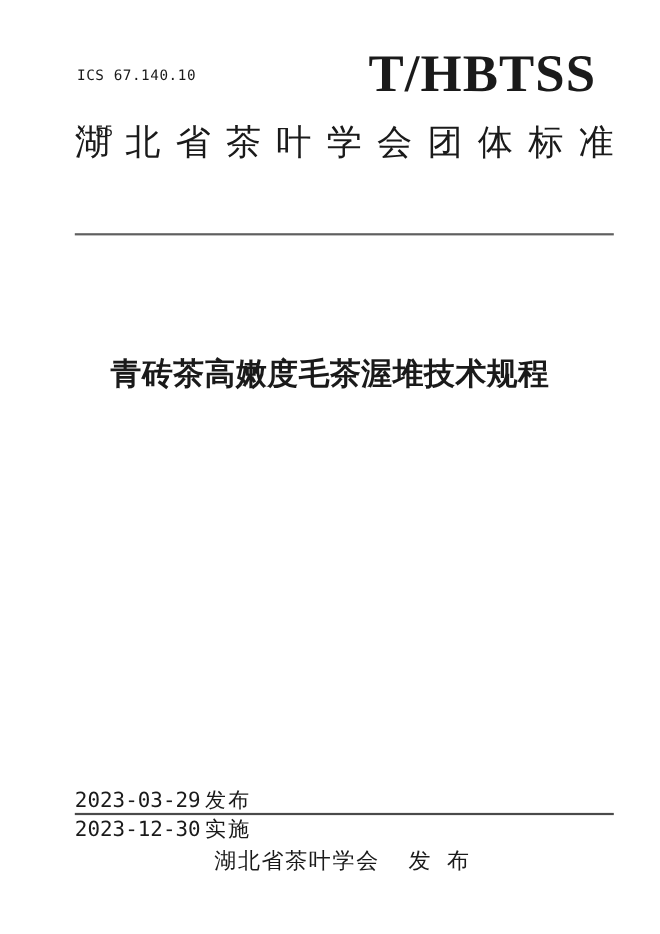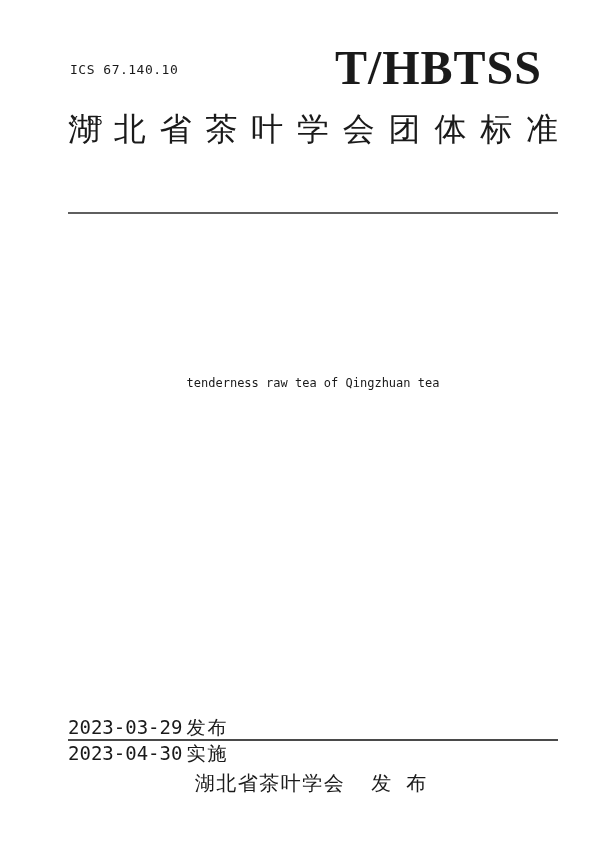--- a/index.html
+++ b/index.html
@@ -77,31 +77,31 @@
       <span>会</span>
       <span>团</span>
       <span>体</span>
       <span>标</span>
       <span>准</span>
     </div>
 
 
   <div class="rule rule-top"></div>
 
+  <h1 class="title-cn">青砖茶高嫩度毛茶渥堆技术规程</h1>
 
   <div class="title-en">
-    <div>tenderness raw tea of Qingzhuan tea</div>
   </div>
 
   <div class="dates">
     <div class="date-pair">
       <span>2023-03-29</span><span class="date-label">发布</span>
     </div>
     <div class="date-pair">
-      <span>2023-04-30</span><span class="date-label">实施</span>
+      <span>2023-12-30</span><span class="date-label">实施</span>
     </div>
   </div>
 
   <div class="rule rule-bottom"></div>
 
   <div class="publisher">
     <span>湖北省茶叶学会</span><span class="pub-label">发 布</span>
   </div>
 
 </div>

